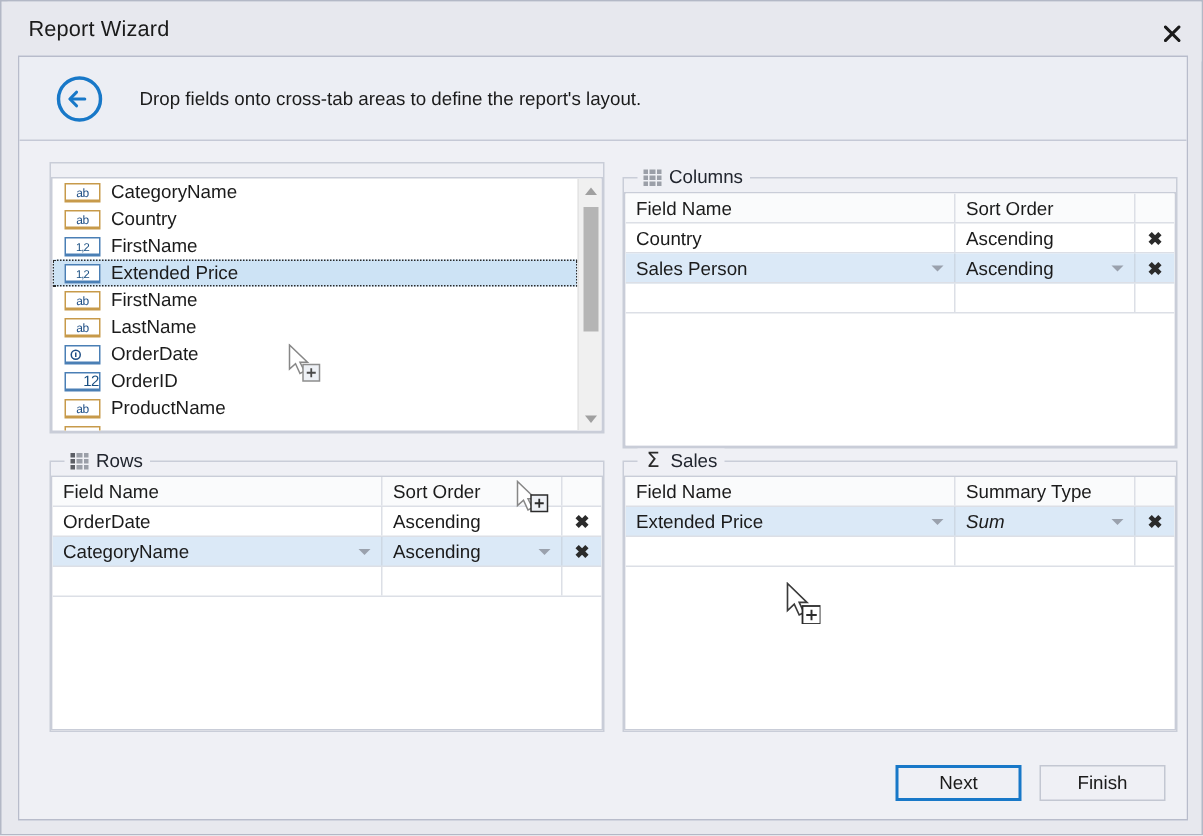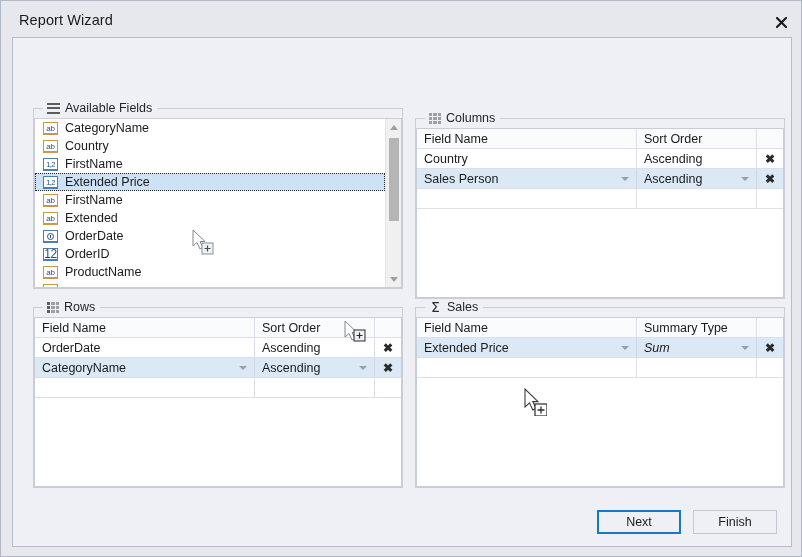--- a/index.html
+++ b/index.html
@@ -187,21 +187,21 @@
     font-size: 12.5px;
     color: #1b1b1b;
     cursor: default;
   }
   .field-row.selected {
     background: #cde3f5;
     outline: 1px dotted #2b2b2b;
     outline-offset: -1px;
   }
   .field-icon {
-    width: 15px;
+    width: 24px;
     height: 13px;
     margin-right: 7px;
     box-sizing: border-box;
     font-size: 8px;
     font-family: "Liberation Sans", sans-serif;
     line-height: 11px;
     text-align: center;
     color: #1a4f82;
     background: #ffffff;
     flex: 0 0 auto;
@@ -216,21 +216,22 @@
   .field-icon.num {
     border: 1px solid #4a7fb5;
     border-bottom: 2px solid #4a7fb5;
     letter-spacing: -.6px;
     font-size: 7.5px;
   }
   .field-icon.int {
     border: 1px solid #4a7fb5;
     border-bottom: 2px solid #4a7fb5;
     letter-spacing: -.3px;
-    font-size: 12px;
+    font-size: 10px;
+    text-align: right;
   }
   .field-icon.date {
     border: 1px solid #4a7fb5;
     border-bottom: 2px solid #4a7fb5;
     position: relative;
     font-size: 0;
   }
   .field-icon.date::after {
     content: "";
     position: absolute;
@@ -388,33 +389,35 @@
     <div id="title-text">Report Wizard</div>
     <div id="close-btn">
       <svg width="11" height="11" viewBox="0 0 11 11">
         <path d="M1 1 L10 10 M10 1 L1 10" stroke="#1b1b1b" stroke-width="2.1" stroke-linecap="square" fill="none"></path>
       </svg>
     </div>
   </div>
 
   <div id="content-frame">
 
+    <div id="header-strip">
+      <div id="back-button">
+        <svg width="32" height="32" viewBox="0 0 32 32">
+          <circle cx="16" cy="16" r="14" fill="none" stroke="#1878c8" stroke-width="2.3"></circle>
+          <path d="M19.5 16 H10.5" stroke="#1878c8" stroke-width="2.1" fill="none" stroke-linecap="round"></path>
+          <path d="M14 11.5 L9.6 16 L14 20.5" stroke="#1878c8" stroke-width="2.1" fill="none" stroke-linecap="round" stroke-linejoin="round"></path>
+        </svg>
+      </div>
+      <div id="header-desc">Drop fields onto cross-tab areas to define the report's layout.</div>
+    </div>
 
     <div id="body-area">
 
       <div class="group" style="left:20px; top:6px; width:370px; height:189px;">
         <div class="group-border"></div>
-        <div class="group-legend">
-          <span class="ico-hamburger">
-              <i></i>
-              <i></i>
-              <i></i>
-            </span>
-          <span>Available Fields</span>
-        </div>
         <div class="group-inner">
           <div id="af-list">
               <div class="field-row">
                 <span class="field-icon str">ab</span>
                 <span>CategoryName</span>
               </div>
               <div class="field-row">
                 <span class="field-icon str">ab</span>
                 <span>Country</span>
               </div>
@@ -425,21 +428,21 @@
               <div class="field-row selected">
                 <span class="field-icon num">1,2</span>
                 <span>Extended Price</span>
               </div>
               <div class="field-row">
                 <span class="field-icon str">ab</span>
                 <span>FirstName</span>
               </div>
               <div class="field-row">
                 <span class="field-icon str">ab</span>
-                <span>Extended</span>
+                <span>LastName</span>
               </div>
               <div class="field-row">
                 <span class="field-icon date"></span>
                 <span>OrderDate</span>
               </div>
               <div class="field-row">
                 <span class="field-icon int">12</span>
                 <span>OrderID</span>
               </div>
               <div class="field-row">

